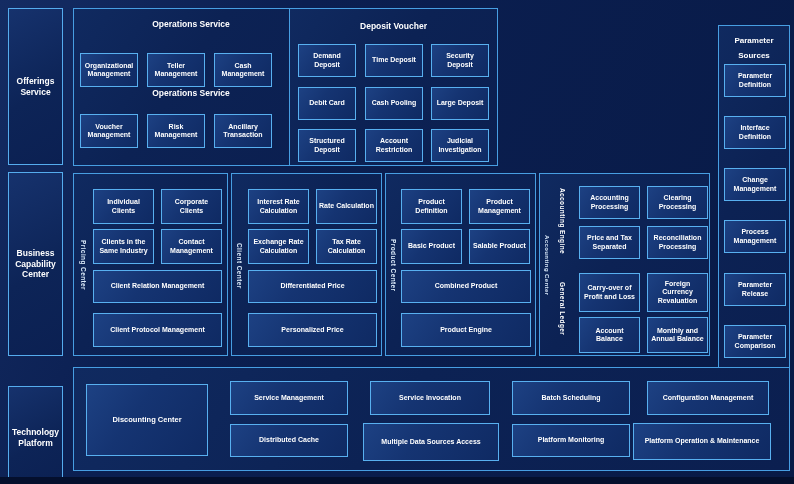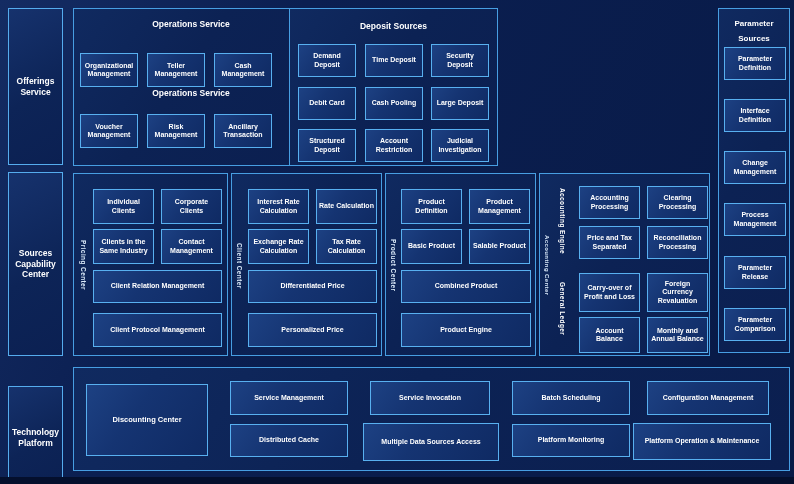--- a/index.html
+++ b/index.html
@@ -44,49 +44,49 @@
     position:absolute;top:7px;left:0;right:0;text-align:center;
     font-size:8px;font-weight:bold;line-height:15px;
   }
 </style>
 </head>
 <body>
 
 <div id="stage">
 
   <div class="rail" style="top:8px;height:157px;">Offerings Service</div>
-  <div class="rail" style="top:172px;height:184px;">Sources Capability Center</div>
+  <div class="rail" style="top:172px;height:184px;">Business Capability Center</div>
   <div class="rail" style="top:366px;height:104px;margin-top:20px;">Technology Platform</div>
 
   <div class="section" style="left:73px;top:8px;width:236px;height:158px;">
     <div class="sec-title" style="top:10px;">Operations Service</div>
     <div class="cell" style="left:6px;top:44px;width:58px;height:34px;">Organizational Management</div>
     <div class="cell" style="left:73px;top:44px;width:58px;height:34px;">Teller Management</div>
     <div class="cell" style="left:140px;top:44px;width:58px;height:34px;">Cash Management</div>
     <div class="sec-title" style="top:79px;">Operations Service</div>
     <div class="cell" style="left:6px;top:105px;width:58px;height:34px;">Voucher Management</div>
     <div class="cell" style="left:73px;top:105px;width:58px;height:34px;">Risk Management</div>
     <div class="cell" style="left:140px;top:105px;width:58px;height:34px;">Ancillary Transaction</div>
   </div>
 
   <div class="section" style="left:289px;top:8px;width:209px;height:158px;">
-    <div class="sec-title" style="top:12px;">Deposit Sources</div>
+    <div class="sec-title" style="top:12px;">Deposit Voucher</div>
     <div class="cell" style="left:8px;top:35px;width:58px;height:33px;">Demand Deposit</div>
     <div class="cell" style="left:75px;top:35px;width:58px;height:33px;">Time Deposit</div>
     <div class="cell" style="left:141px;top:35px;width:58px;height:33px;">Security Deposit</div>
     <div class="cell" style="left:8px;top:78px;width:58px;height:33px;">Debit Card</div>
     <div class="cell" style="left:75px;top:78px;width:58px;height:33px;">Cash Pooling</div>
     <div class="cell" style="left:141px;top:78px;width:58px;height:33px;">Large Deposit</div>
     <div class="cell" style="left:8px;top:120px;width:58px;height:33px;">Structured Deposit</div>
     <div class="cell" style="left:75px;top:120px;width:58px;height:33px;">Account Restriction</div>
     <div class="cell" style="left:141px;top:120px;width:58px;height:33px;">Judicial Investigation</div>
   </div>
 
 
-  <div class="section" style="left:718px;top:8px;width:72px;height:345px;">
+  <div class="section" style="left:718px;top:25px;width:72px;height:345px;">
     <div class="param-head">
       <div>Parameter</div>
       <div>Sources</div>
     </div>
     <div class="cell" style="left:5px;top:38px;width:62px;height:33px;">Parameter Definition</div>
     <div class="cell" style="left:5px;top:90px;width:62px;height:33px;">Interface Definition</div>
     <div class="cell" style="left:5px;top:142px;width:62px;height:33px;">Change Management</div>
     <div class="cell" style="left:5px;top:194px;width:62px;height:33px;">Process Management</div>
     <div class="cell" style="left:5px;top:247px;width:62px;height:33px;">Parameter Release</div>
     <div class="cell" style="left:5px;top:299px;width:62px;height:33px;">Parameter Comparison</div>

